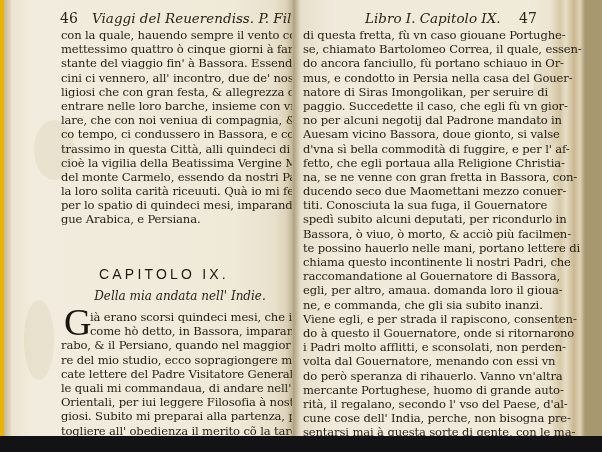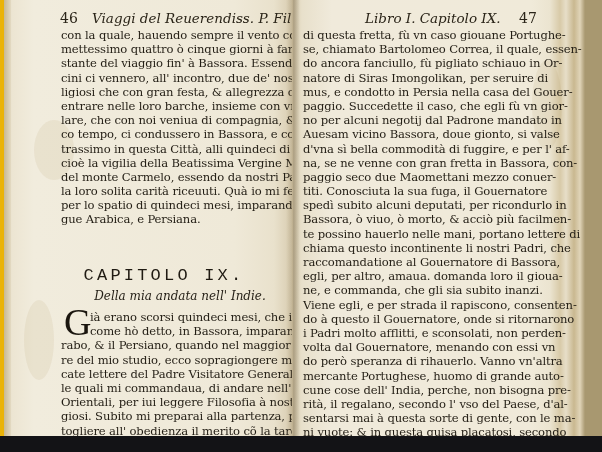--- a/index.html
+++ b/index.html
@@ -48,22 +48,22 @@
     .text-block {
       position: absolute;
       font-size: 11.6px; line-height: 14.2px; color: #221d14;
       letter-spacing: -0.15px;
     }
     .line { white-space: nowrap; height: 14.2px; }
     .line.justify { text-align: justify; text-align-last: justify; }
     .indent { padding-left: 14px; }
     .chapter-title {
       position: absolute; left: 60px; top: 266px; width: 200px;
-      text-align: center; font-size: 17px; letter-spacing: 3.2px; color: #1f1a12;
-      font-family: Liberation Mono, monospace;
+      text-align: center; font-size: 14px; letter-spacing: 3.2px; color: #1f1a12;
+      font-family: Liberation Sans, sans-serif;
     }
     .chapter-subtitle {
       position: absolute; left: 76px; top: 289px; width: 200px;
       text-align: center; font-style: italic; font-size: 12px; color: #221d14;
     }
     .drop-cap {
       position: absolute; left: 60px; top: 305px;
       font-size: 38px; line-height: 34px; font-family: "Liberation Serif", serif; color: #1a150e;
     }
     .ornament { position: absolute; color: #3a3020; font-size: 11px; }
@@ -125,45 +125,46 @@
 
   <div class="page page-right">
     <div class="stain" style="left:240px;top:60px;width:30px;height:90px;"></div>
 
     <span class="running-head" style="left:73px;">Libro I. Capitolo IX.</span>
     <span class="folio" style="left:214px;margin-left:13px;">47</span>
 
     <div class="text-block" style="left:11px; top:28px; width:217px;">
       <div class="line justify">di questa fretta, fù vn caso giouane Portughe-</div>
       <div class="line justify">se, chiamato Bartolomeo Correa, il quale, essen-</div>
-      <div class="line justify">do ancora fanciullo, fù pigliato schiauo in Or-</div>
+      <div class="line justify">do ancora fanciullo, fù portano schiauo in Or-</div>
+      <div class="line justify">mus, e condotto in Persia nella casa del Gouer-</div>
       <div class="line justify">natore di Siras Imongolikan, per seruire di</div>
-      <div class="line justify">mus, e condotto in Persia nella casa del Gouer-</div>
       <div class="line justify">paggio. Succedette il caso, che egli fù vn gior-</div>
       <div class="line justify">no per alcuni negotij dal Padrone mandato in</div>
       <div class="line justify">Auesam vicino Bassora, doue gionto, si valse</div>
       <div class="line justify">d'vna sì bella commodità di fuggire, e per l' af-</div>
+      <div class="line justify">fetto, che egli portaua alla Religione Christia-</div>
       <div class="line justify">na, se ne venne con gran fretta in Bassora, con-</div>
-      <div class="line justify">paggio seco due Maomettani mezzo conuer-</div>
+      <div class="line justify">ducendo seco due Maomettani mezzo conuer-</div>
       <div class="line justify">titi. Conosciuta la sua fuga, il Gouernatore</div>
       <div class="line justify">spedì subito alcuni deputati, per ricondurlo in</div>
       <div class="line justify">Bassora, ò viuo, ò morto, &amp; acciò più facilmen-</div>
       <div class="line justify">te possino hauerlo nelle mani, portano lettere di</div>
       <div class="line justify">chiama questo incontinente li nostri Padri, che</div>
       <div class="line justify">raccomandatione al Gouernatore di Bassora,</div>
       <div class="line justify">egli, per altro, amaua. domanda loro il gioua-</div>
       <div class="line justify">ne, e commanda, che gli sia subito inanzi.</div>
       <div class="line justify">Viene egli, e per strada il rapiscono, consenten-</div>
       <div class="line justify">do à questo il Gouernatore, onde si ritornarono</div>
       <div class="line justify">i Padri molto afflitti, e sconsolati, non perden-</div>
       <div class="line justify">volta dal Gouernatore, menando con essi vn</div>
       <div class="line justify">do però speranza di rihauerlo. Vanno vn'altra</div>
       <div class="line justify">mercante Portughese, huomo di grande auto-</div>
+      <div class="line justify">rità, il regalano, secondo l' vso del Paese, d'al-</div>
       <div class="line justify">cune cose dell' India, perche, non bisogna pre-</div>
-      <div class="line justify">rità, il regalano, secondo l' vso del Paese, d'al-</div>
       <div class="line justify">sentarsi mai à questa sorte di gente, con le ma-</div>
       <div class="line justify">ni vuote: &amp; in questa guisa placatosi, secondo</div>
 
     </div>
     <span class="ornament" style="left:203px; top:470px;"></span>
   </div>
 
   <div class="gutter"></div>
   <div class="shadow-bottom"></div>
 </div>

